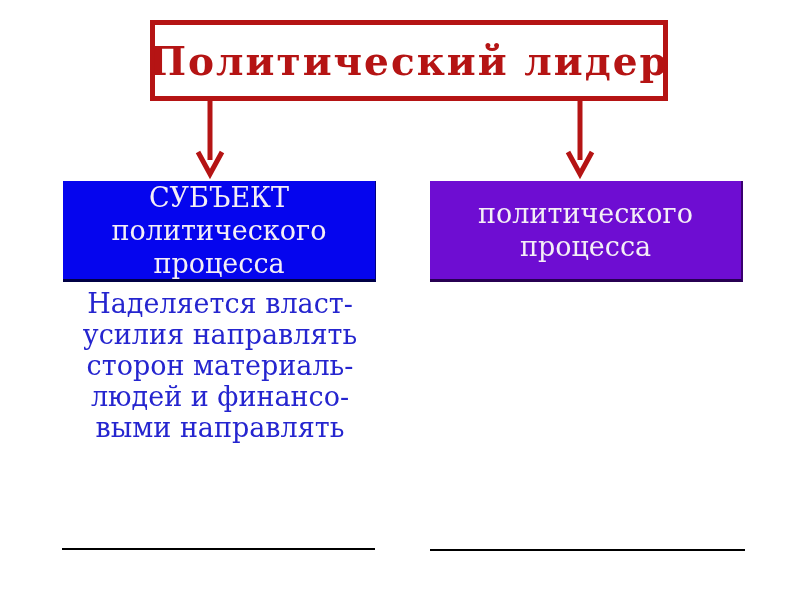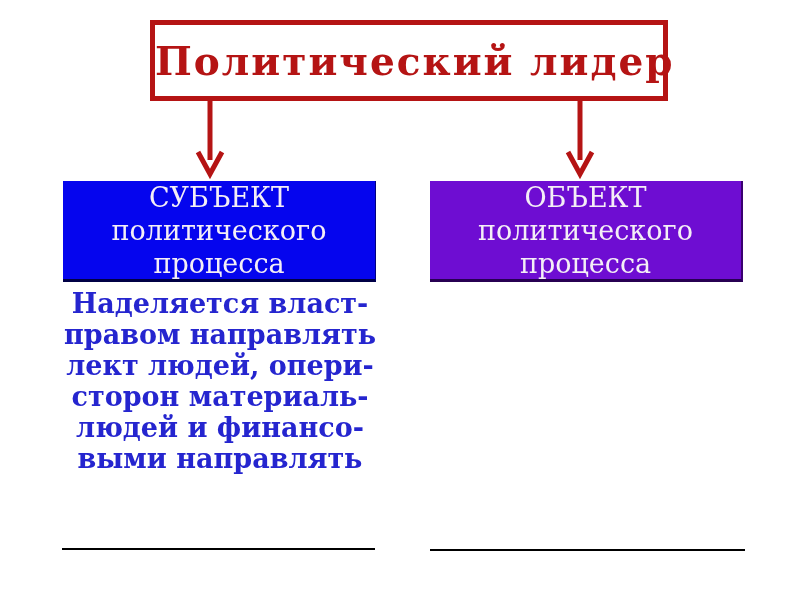--- a/index.html
+++ b/index.html
@@ -11,21 +11,21 @@
     overflow: hidden;
     font-family: "DejaVu Serif", serif;
   }
   .title-box {
     position: absolute;
     left: 150px; top: 20px;
     width: 518px; height: 81px;
     box-sizing: border-box;
     border: 5px solid var(--dark-red, #B51414);
     background: #ffffff;
-    display: flex; align-items: center; 
+    display: flex; align-items: center; justify-content: center;
   }
   .title-text {
     color: var(--dark-red, #B51414);
     font-size: 39px;
     font-weight: bold;
     letter-spacing: 2px;
     white-space: nowrap;
   }
   .connectors {
     position: absolute;
@@ -54,21 +54,21 @@
   .header-box.object {
     left: 430px;
     background: var(--object-box-bg, #6E0DD2);
     border-bottom: 3px solid #270052;
     border-right: 2px solid #3a0070;
   }
   .header-line { display: block; }
   .body-text {
     position: absolute;
     text-align: center;
-    font-weight: bold;
+    font-weight: normal;
     font-size: 27px;
     line-height: 31px;
   }
   .body-text.subject {
     left: 45px; top: 288px; width: 350px;
     color: var(--subject-text, #2525CF);
   }
   .body-text.object {
     left: 415px; top: 324px; width: 345px;
     color: var(--object-text, #7B22C4);
@@ -102,29 +102,27 @@
     </g>
   </svg>
 
   <div class="header-box subject">
     <span class="header-line">СУБЪЕКТ</span>
     <span class="header-line">политического</span>
     <span class="header-line">процесса</span>
   </div>
 
   <div class="header-box object">
-    <span class="header-line">ОБЪЕКТ</span>
     <span class="header-line">политического</span>
     <span class="header-line">процесса</span>
   </div>
 
   <div class="body-text subject">
     <span class="body-line">Наделяется власт-</span>
-    <span class="body-line">правом направлять</span>
-    <span class="body-line">лект людей, опери-</span>
+    <span class="body-line">усилия направлять</span>
     <span class="body-line">сторон материаль-</span>
     <span class="body-line">людей и финансо-</span>
     <span class="body-line">выми направлять</span>
   </div>
 
 
   <div class="underline subject"></div>
   <div class="underline object"></div>
 
 </div>

